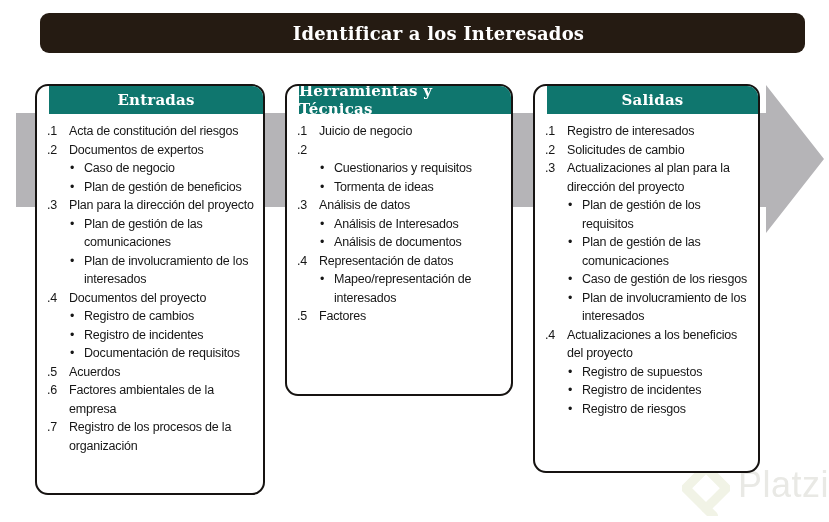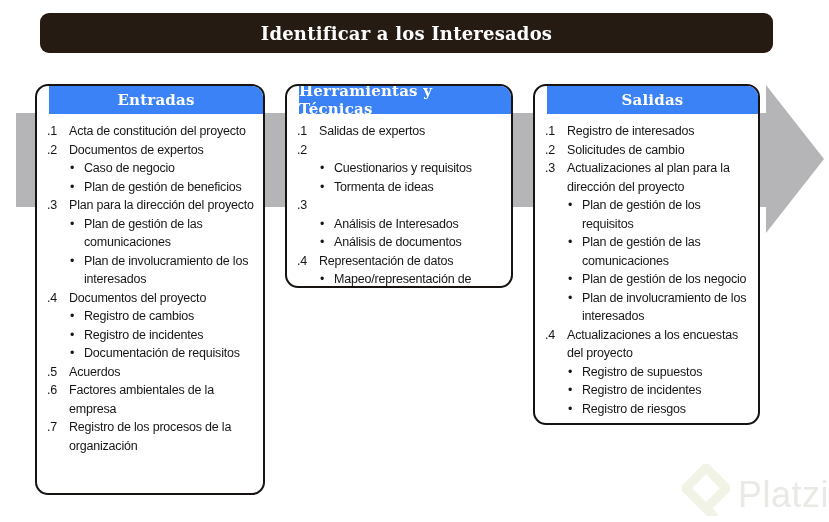--- a/index.html
+++ b/index.html
@@ -6,52 +6,52 @@
   body{
     width:829px;height:522px;position:relative;background:#ffffff;
     font-family:"Liberation Sans", sans-serif;overflow:hidden;
   }
   
   #flow-arrow{position:absolute;left:0;top:0;width:829px;height:522px;z-index:0;}
   
   .title-bar{
     position:absolute;left:40px;top:13px;width:733px;height:40px;
     background:#251b12;border-radius:9px;z-index:2;
-    display:flex;align-items:center;justify-content:center;
+    display:flex;align-items:center;justify-content:center;padding-left:32px;
   }
   .title-bar span{
     color:#ffffff;font-family:"DejaVu Serif","Liberation Serif",serif;
     font-weight:bold;font-size:18px;letter-spacing:.2px;
   }
   
   .box{
     position:absolute;top:84px;background:#ffffff;z-index:1;
     border:2px solid #161311;border-radius:13px;overflow:hidden;
     box-sizing:border-box;
   }
   .box-header{
-    background:#3b82f6;color:#ffffff;height:28px;
+    background:#0f766e;color:#ffffff;height:28px;
     display:flex;align-items:center;justify-content:center;
     font-family:"DejaVu Serif","Liberation Serif",serif;
     font-weight:bold;font-size:15px;letter-spacing:.2px;margin-left:12px;
   }
   .box-body{
     padding:8px 4px 4px 10px;
     font-size:12.5px;line-height:18.5px;letter-spacing:-0.2px;color:#161616;
   }
   .item{display:grid;grid-template-columns:17px 1fr;column-gap:5px;}
   .item .num{text-align:left;}
   .sub{display:grid;grid-template-columns:11px 1fr;column-gap:3px;margin-left:23px;}
   #box-entradas{left:35px;width:230px;height:411px;}
-  #box-herramientas{left:285px;width:228px;height:204px;}
-  #box-salidas{left:533px;width:227px;height:341px;}
+  #box-herramientas{left:285px;width:228px;height:312px;}
+  #box-salidas{left:533px;width:227px;height:389px;}
   
   .watermark{
     position:absolute;left:682px;top:464px;z-index:0;
-    display:flex;align-items:flex-end;gap:8px;
+    display:flex;align-items:flex-start;gap:8px;
   }
   .watermark .brand{
     font-size:36px;color:#e9e9e5;font-weight:400;letter-spacing:.5px;
   }
 </style>
 </head>
 <body>
 
 <svg id="flow-arrow" viewBox="0 0 829 522" xmlns="http://www.w3.org/2000/svg">
   <polygon points="16,113 766,113 766,85 824,159 766,233 766,207 16,207" fill="#b5b4b7"></polygon>
@@ -59,21 +59,21 @@
 
 <div class="title-bar">
   <span>Identificar a los Interesados</span>
 </div>
 
 <div class="box" id="box-entradas">
   <div class="box-header">Entradas</div>
   <div class="box-body">
       <div class="item">
         <span class="num">.1</span>
-        <span>Acta de constitución del proyecto</span>
+        <span>Acta de constitución del riesgos</span>
       </div>
       <div class="item">
         <span class="num">.2</span>
         <span>Documentos de expertos</span>
       </div>
       <div class="sub">
         <span>•</span>
         <span>Caso de negocio</span>
       </div>
       <div class="sub">
@@ -121,35 +121,36 @@
         <span>Registro de los procesos de la organización</span>
       </div>
     </div>
 </div>
 
 <div class="box" id="box-herramientas">
   <div class="box-header">Herramientas y Técnicas</div>
   <div class="box-body">
       <div class="item">
         <span class="num">.1</span>
-        <span>Salidas de expertos</span>
+        <span>Juicio de negocio</span>
       </div>
       <div class="item">
         <span class="num">.2</span>
       </div>
       <div class="sub">
         <span>•</span>
         <span>Cuestionarios y requisitos</span>
       </div>
       <div class="sub">
         <span>•</span>
         <span>Tormenta de ideas</span>
       </div>
       <div class="item">
         <span class="num">.3</span>
+        <span>Análisis de datos</span>
       </div>
       <div class="sub">
         <span>•</span>
         <span>Análisis de Interesados</span>
       </div>
       <div class="sub">
         <span>•</span>
         <span>Análisis de documentos</span>
       </div>
       <div class="item">
@@ -185,29 +186,29 @@
       <div class="sub">
         <span>•</span>
         <span>Plan de gestión de los requisitos</span>
       </div>
       <div class="sub">
         <span>•</span>
         <span>Plan de gestión de las comunicaciones</span>
       </div>
       <div class="sub">
         <span>•</span>
-        <span>Plan de gestión de los negocio</span>
+        <span>Caso de gestión de los riesgos</span>
       </div>
       <div class="sub">
         <span>•</span>
         <span>Plan de involucramiento de los interesados</span>
       </div>
       <div class="item">
         <span class="num">.4</span>
-        <span>Actualizaciones a los encuestas del proyecto</span>
+        <span>Actualizaciones a los beneficios del proyecto</span>
       </div>
       <div class="sub">
         <span>•</span>
         <span>Registro de supuestos</span>
       </div>
       <div class="sub">
         <span>•</span>
         <span>Registro de incidentes</span>
       </div>
       <div class="sub">

